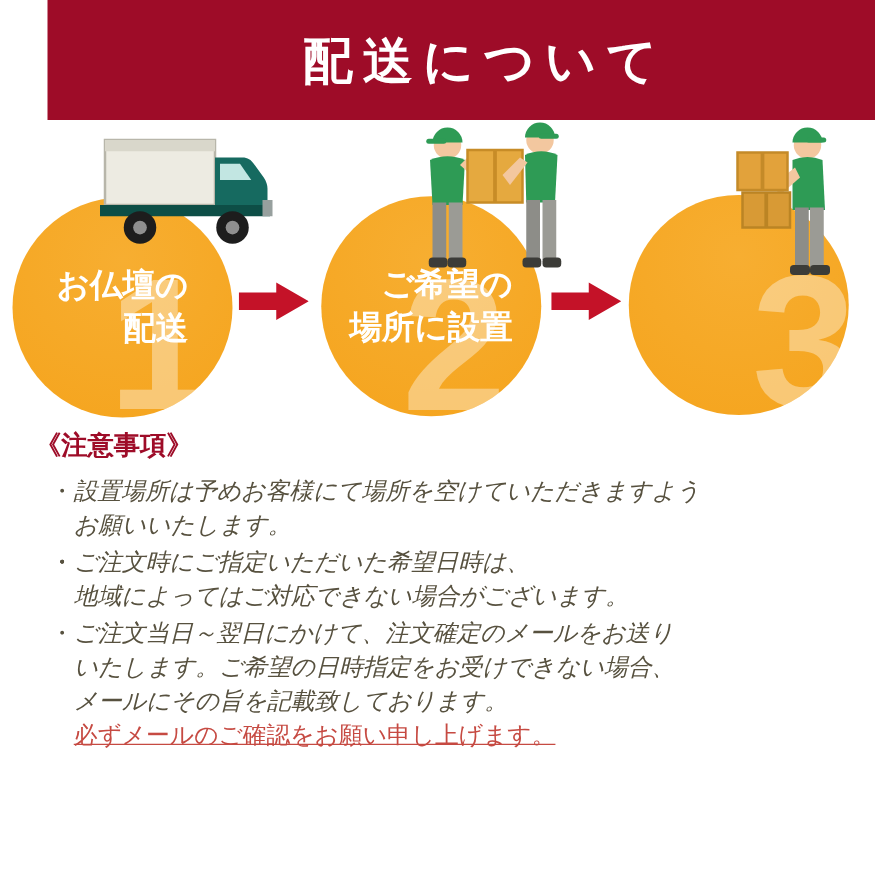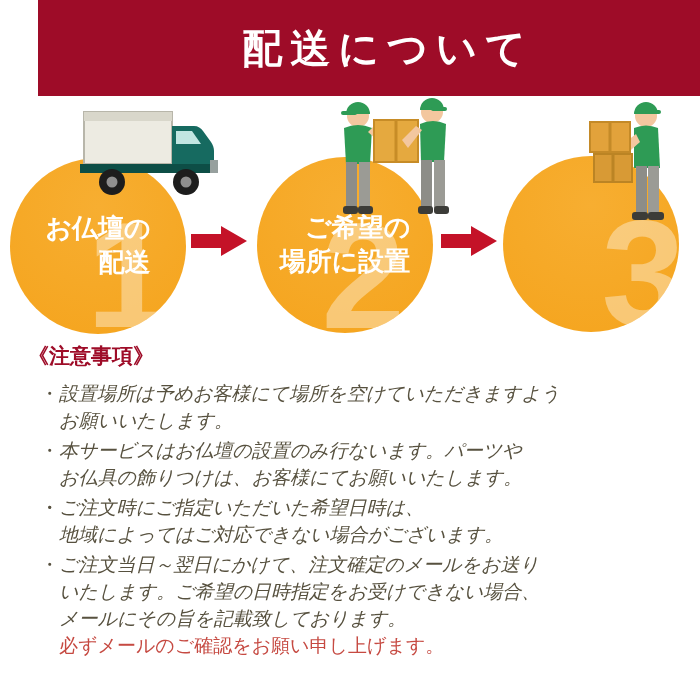--- a/index.html
+++ b/index.html
@@ -58,21 +58,21 @@
     color: var(--header-bg, #9E0C28);
   }
   .notes ul {
     list-style:none; margin:0; padding:0 0 0 12px;
     color: var(--text-dark, #57513F);
     font-size:19px; line-height:27px;
   }
   .notes li { position:relative; padding-left:19px; margin-bottom:3px; }
   .notes li .b { position:absolute; left:0; top:0; }
   .notes li .t { white-space:pre-line;font-style:italic; }
-  .notes li .warn { display:block; color: var(--note-red, #C64A42); }
+  .notes li .warn { display:block; color: var(--note-red, #C64A42); text-decoration: underline; }
 </style>
 </head>
 <body>
 
 <div class="page">
 
   <header class="banner">
     <h1>配送について</h1>
   </header>
 
@@ -177,22 +177,20 @@
   <section class="notes">
     <h2>《注意事項》</h2>
     <ul>
       <li>
         <span class="b">・</span>
         <span class="t">設置場所は予めお客様にて場所を空けていただきますよう
 お願いいたします。</span>
       </li>
       <li>
         <span class="b">・</span>
-        <span class="t">本サービスはお仏壇の設置のみ行ないます。パーツや
-お仏具の飾りつけは、お客様にてお願いいたします。</span>
       </li>
       <li>
         <span class="b">・</span>
       </li>
       <li>
         <span class="b">・</span>
         <span class="t">ご注文時にご指定いただいた希望日時は、
 地域によってはご対応できない場合がございます。</span>
       </li>
       <li>

